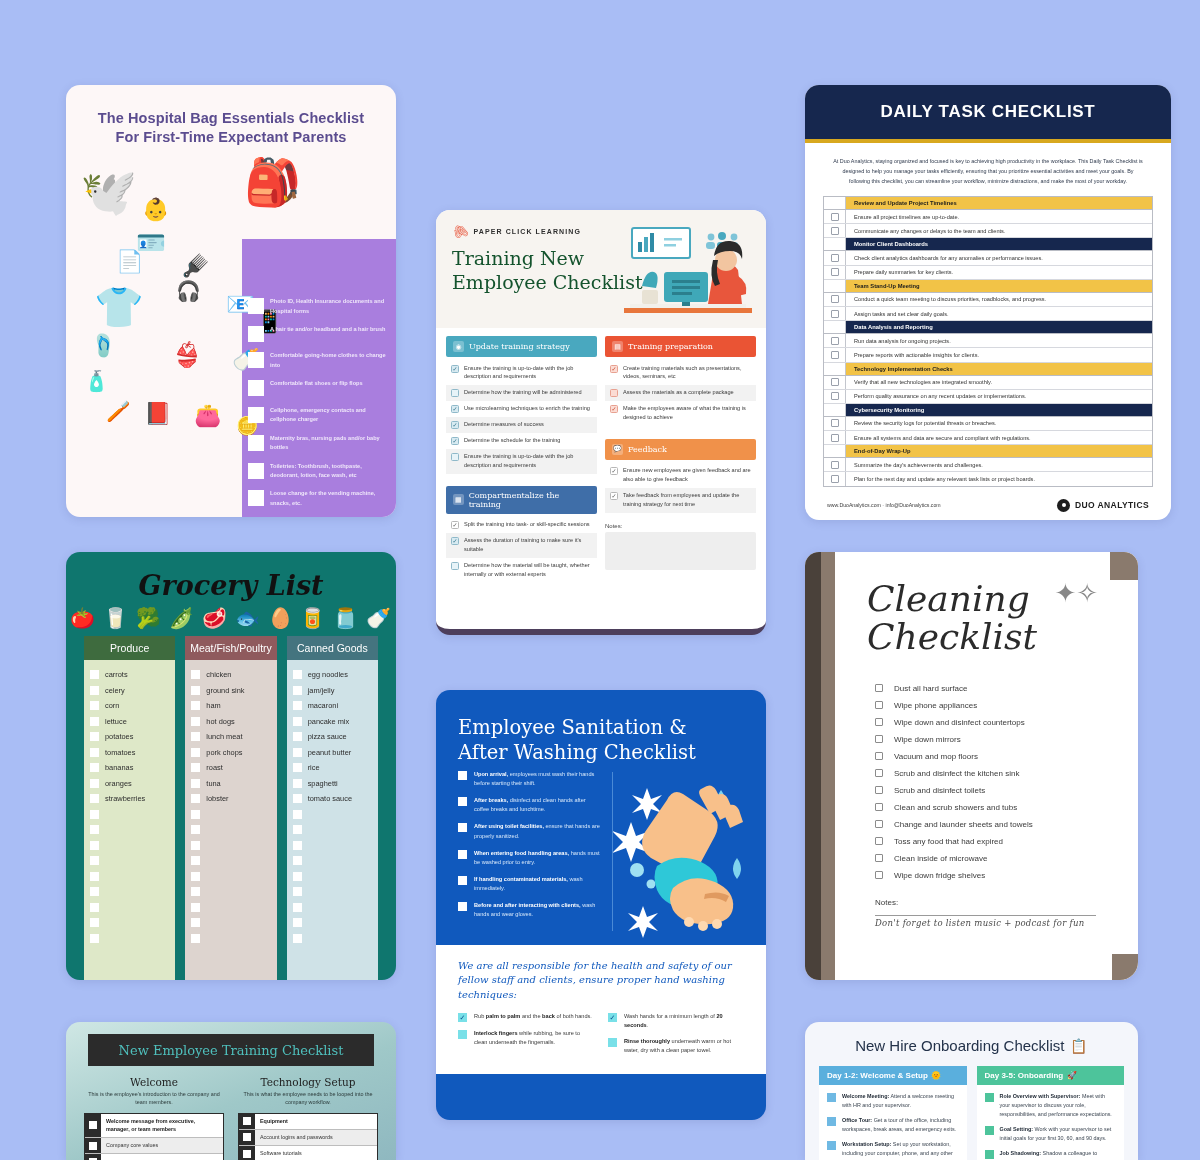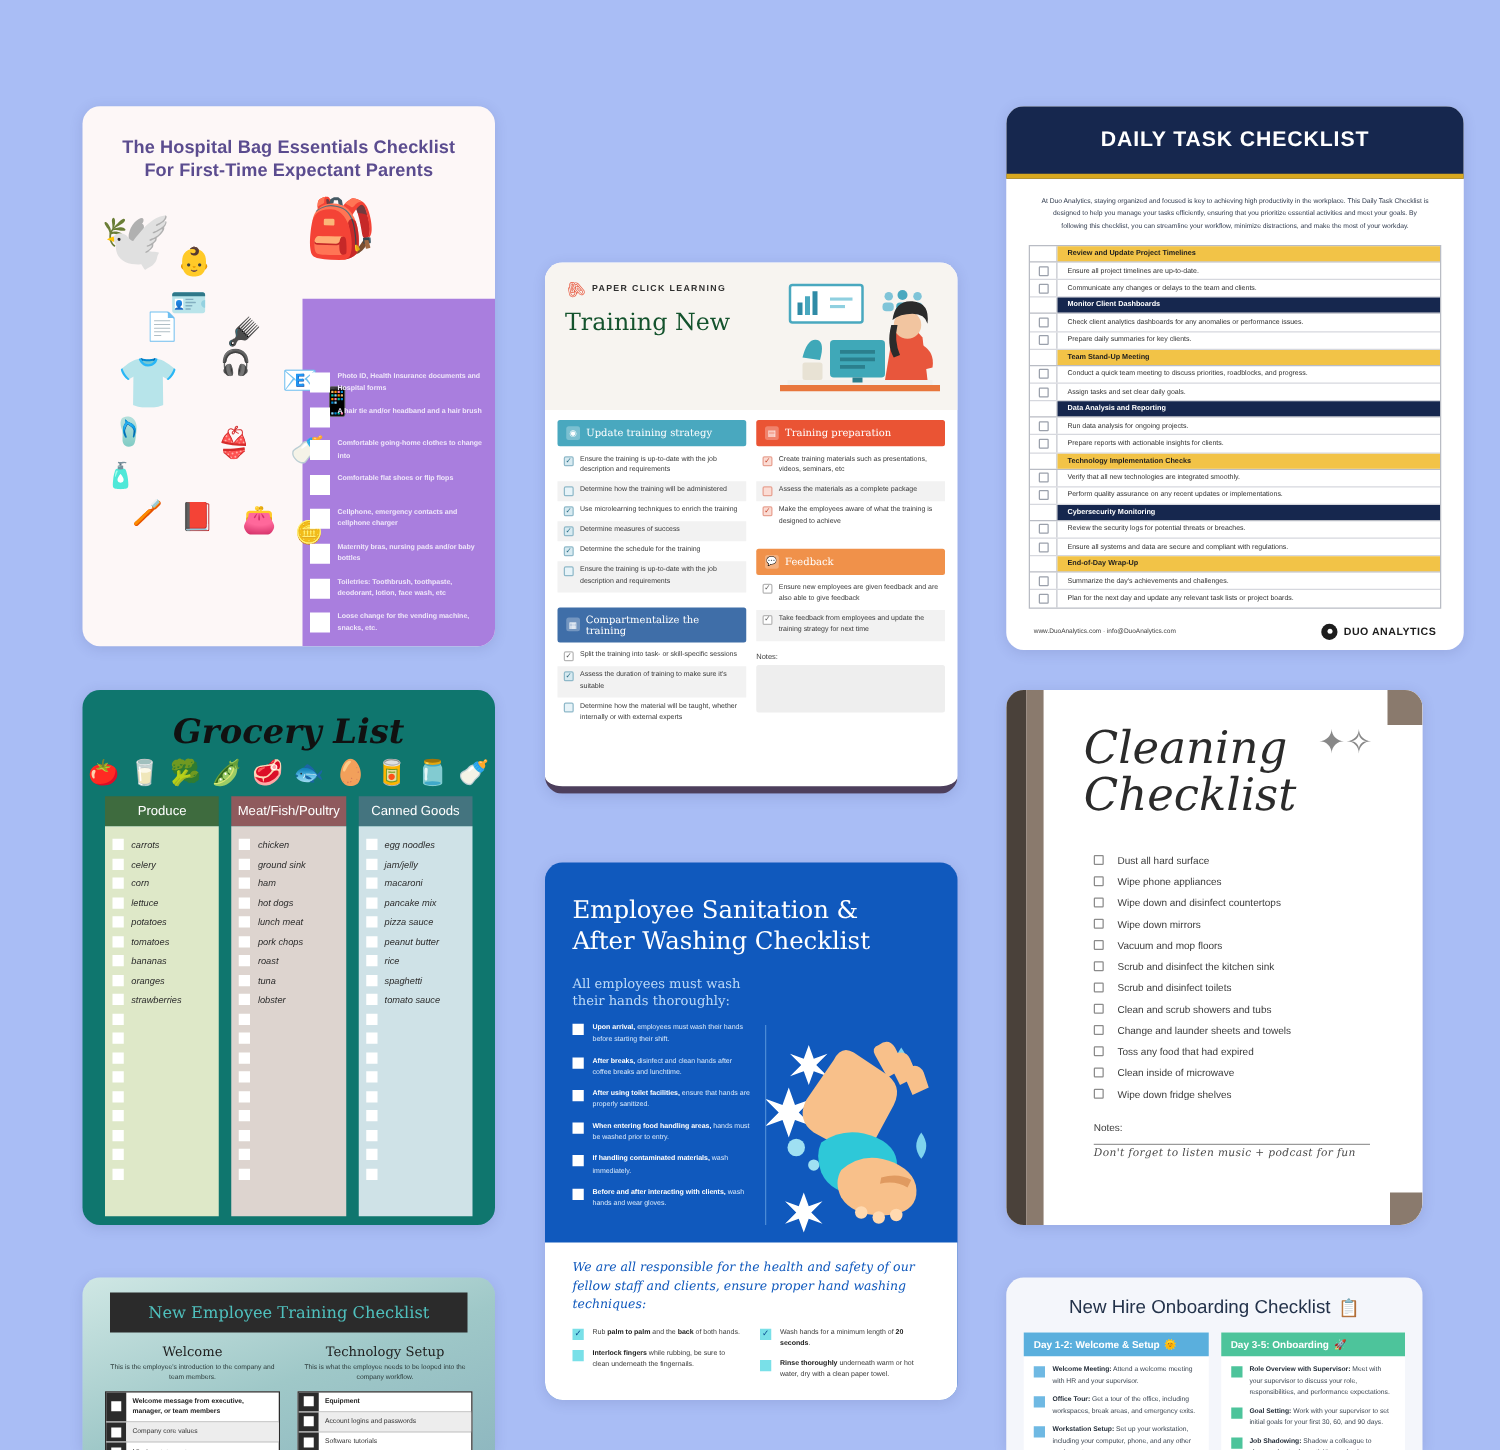--- a/index.html
+++ b/index.html
@@ -93,21 +93,21 @@
   #card-grocery { left: 66px; top: 552px; width: 330px; height: 428px; background: #0f766e; }
   .gl-title { text-align: center; font-family: "DejaVu Serif", serif; font-style: italic;
               font-size: 27px; color: #111; padding: 18px 0 2px; font-weight: 700; }
   .gl-icons { display: flex; justify-content: center; gap: 8px; font-size: 20px; padding: 3px 0 6px; }
   .gl-cols { display: flex; gap: 10px; padding: 0 18px; }
   .gl-col { flex: 1; }
   .gl-hd { text-align: center; color: #fff; font-size: 10.5px; padding: 6px 0; }
   .gl-hd.produce { background: #3e6b3e; }
   .gl-hd.meat { background: #8f5a5d; }
   .gl-hd.canned { background: #44747f; }
-  .gl-items { padding: 7px 6px 8px; height: 312px; font-style: italic; }
+  .gl-items { padding: 7px 6px 8px; height: 404px; }
   .gl-items.produce { background: #dee8c8; }
   .gl-items.meat { background: #ddd4cf; }
   .gl-items.canned { background: #cfe2e7; }
   .gl-row { display: flex; align-items: center; gap: 6px; height: 15.5px; }
   .gl-cb { width: 9px; height: 9px; background: #fff; flex: 0 0 9px; }
   .gl-txt { font-size: 7.4px; color: #2d2d2d; }
 
   
   #card-sanit { left: 436px; top: 690px; width: 330px; height: 430px; background: #1059bd; }
   .sn-title { color: #fff; font-size: 19.5px; line-height: 1.3; padding: 25px 22px 0;
@@ -263,20 +263,21 @@
   </div>
 
   <div class="card" id="card-training">
     <div class="tr-head">
       <div class="tr-brand">
         <span class="tr-clip">🖇</span>
         <span class="tr-brandtxt">PAPER CLICK LEARNING</span>
       </div>
       <div class="tr-title">
         <div>Training New</div>
+        <div>Employee Checklist</div>
       </div>
       <div class="tr-art">
         <svg width="140" height="96" viewBox="0 0 140 96">
           <rect x="14" y="4" width="58" height="30" rx="2" fill="#fff" stroke="#49a8bf" stroke-width="2"></rect>
           <rect x="20" y="18" width="4" height="10" fill="#2f8ba6"></rect>
           <rect x="26" y="13" width="4" height="15" fill="#49a8bf"></rect>
           <rect x="32" y="9" width="4" height="19" fill="#2f8ba6"></rect>
           <rect x="46" y="14" width="18" height="2.5" fill="#8fd0e0"></rect>
           <rect x="46" y="20" width="12" height="2.5" fill="#8fd0e0"></rect>
           <circle cx="104" cy="12" r="4" fill="#49a8bf"></circle>
@@ -749,21 +750,20 @@
         </div>
       </div>
     </div>
   </div>
 
   <div class="card" id="card-sanit">
     <div class="sn-title">
       <div>Employee Sanitation &amp;</div>
       <div>After Washing Checklist</div>
     </div>
-    <div class="sn-sub">All employees must wash their hands thoroughly:</div>
     <div class="sn-mid">
       <div class="sn-left">
         <div class="sn-row">
             <span class="sn-cb"></span>
             <span class="sn-txt"><b>Upon arrival,</b><span> employees must wash their hands before starting their shift.</span></span>
           </div>
         <div class="sn-row">
             <span class="sn-cb"></span>
             <span class="sn-txt"><b>After breaks,</b><span> disinfect and clean hands after coffee breaks and lunchtime.</span></span>
           </div>

